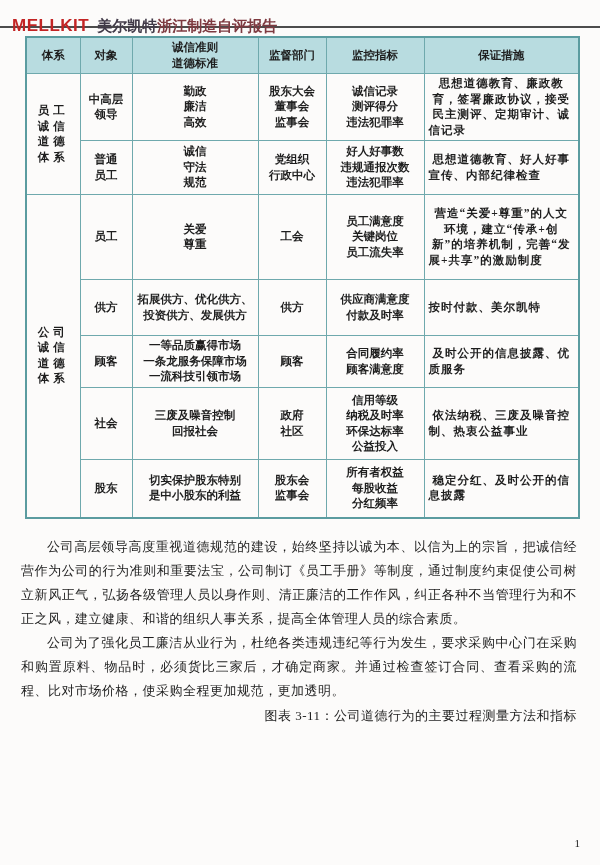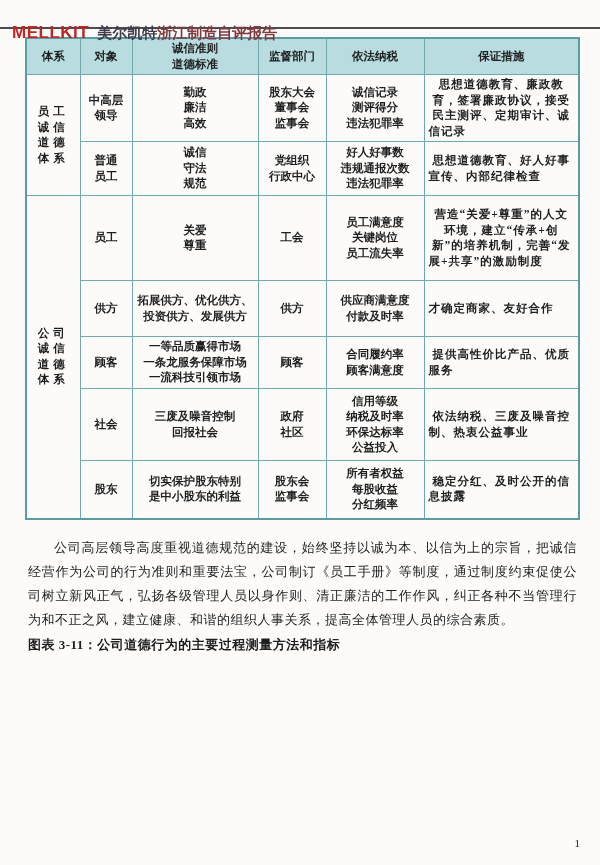--- a/index.html
+++ b/index.html
@@ -9,21 +9,21 @@
     font-family: "Liberation Serif", "DejaVu Serif", serif;
     color: #1e1e1e;
     position: relative;
     overflow: hidden;
     background: #fcfbfa;
   }
   .page { position: absolute; inset: 0; }
 
   
   .report-header {
-    padding: 23px 0 4px 12px;
+    padding: 16px 0 4px 12px;
     border-bottom: 2px solid #4c4c4c;
     height: 28px;
     white-space: nowrap;
   }
   .brand {
     font-family: "Liberation Sans", "DejaVu Sans", sans-serif;
     font-weight: 600;
     font-size: 17px;
     color: #c32424;
     letter-spacing: 0.5px;
@@ -59,34 +59,34 @@
   }
   td.measures {
     text-align: justify;
     text-align-last: left;
     letter-spacing: 1px;
     padding: 3px 6px;
   }
 
   
   .body-text {
-    margin: 16px 23px 0 28px;
+    margin: 16px 23px 0 21px;
   }
   .body-text p {
     font-size: 13px;
     line-height: 24px;
     text-align: justify;
     text-indent: 2em;
     letter-spacing: 0.5px;
   }
   .figure-caption {
     margin-top: 4px;
-    text-align: left;
+    text-align: right;
     font-size: 13px;
-    font-weight: bold;
+    font-weight: normal;
     letter-spacing: 0.5px;
   }
   .page-number {
     position: absolute;
     right: 20px;
     bottom: 16px;
     font-size: 11px;
     color: #222;
   }
 </style>
@@ -109,21 +109,21 @@
         <col style="width:98px">
         <col style="width:155px">
     </colgroup>
     <tbody>
         <tr style="height:32px">
       <th>体系</th>
       <th>对象</th>
       <th>诚信准则
 道德标准</th>
       <th>监督部门</th>
-      <th>依法纳税</th>
+      <th>监控指标</th>
       <th>保证措施</th>
     </tr>
     <tr style="height:66px">
       <td class="group" rowspan="2">员工
 诚信
 道德
 体系</td>
       <td>中高层
 领导</td>
       <td>勤政
@@ -163,31 +163,31 @@
 关键岗位
 员工流失率</td>
       <td class="measures">营造“关爱+尊重”的人文环境，建立“传承+创新”的培养机制，完善“发展+共享”的激励制度</td>
     </tr>
     <tr style="height:56px">
       <td>供方</td>
       <td>拓展供方、优化供方、投资供方、发展供方</td>
       <td>供方</td>
       <td>供应商满意度
 付款及时率</td>
-      <td class="measures">才确定商家、友好合作</td>
+      <td class="measures">按时付款、美尔凯特</td>
     </tr>
     <tr style="height:52px">
       <td>顾客</td>
       <td>一等品质赢得市场
 一条龙服务保障市场
 一流科技引领市场</td>
       <td>顾客</td>
       <td>合同履约率
 顾客满意度</td>
-      <td class="measures">提供高性价比产品、优质服务</td>
+      <td class="measures">及时公开的信息披露、优质服务</td>
     </tr>
     <tr style="height:72px">
       <td>社会</td>
       <td>三废及噪音控制
 回报社会</td>
       <td>政府
 社区</td>
       <td>信用等级
 纳税及时率
 环保达标率
@@ -203,18 +203,19 @@
       <td>所有者权益
 每股收益
 分红频率</td>
       <td class="measures">稳定分红、及时公开的信息披露</td>
     </tr>
   </tbody>
     </table>
 
   <div class="body-text">
     <p>公司高层领导高度重视道德规范的建设，始终坚持以诚为本、以信为上的宗旨，把诚信经营作为公司的行为准则和重要法宝，公司制订《员工手册》等制度，通过制度约束促使公司树立新风正气，弘扬各级管理人员以身作则、清正廉洁的工作作风，纠正各种不当管理行为和不正之风，建立健康、和谐的组织人事关系，提高全体管理人员的综合素质。</p>
+    <p>公司为了强化员工廉洁从业行为，杜绝各类违规违纪等行为发生，要求采购中心门在采购和购置原料、物品时，必须货比三家后，才确定商家。并通过检查签订合同、查看采购的流程、比对市场价格，使采购全程更加规范，更加透明。</p>
     <div class="figure-caption">图表 3-11：公司道德行为的主要过程测量方法和指标</div>
   </div>
 
   <div class="page-number">1</div>
 
 </div>
 
 </body></html>

